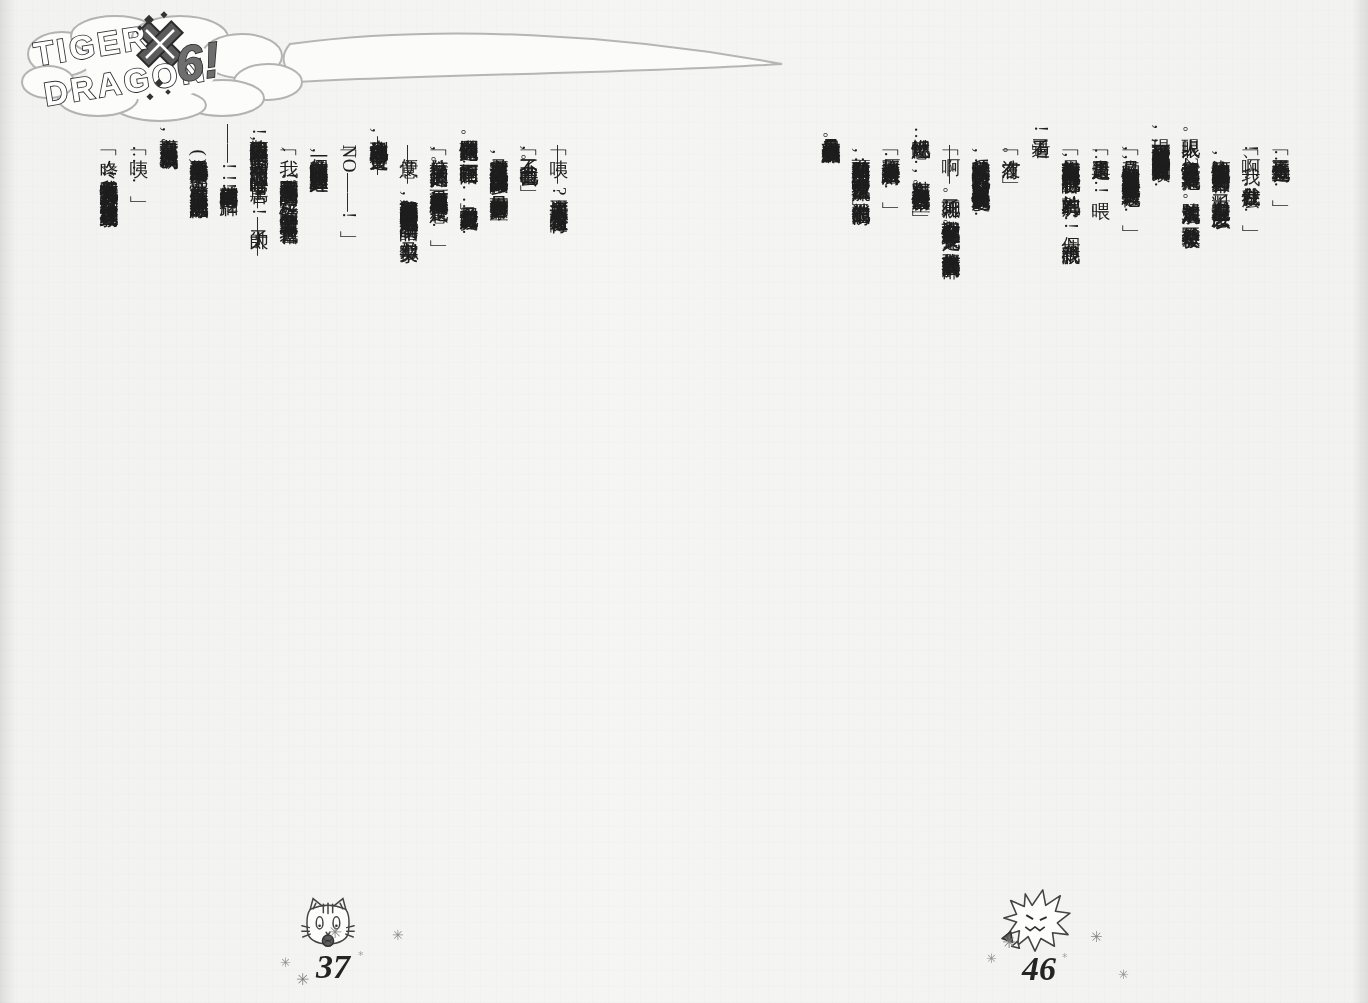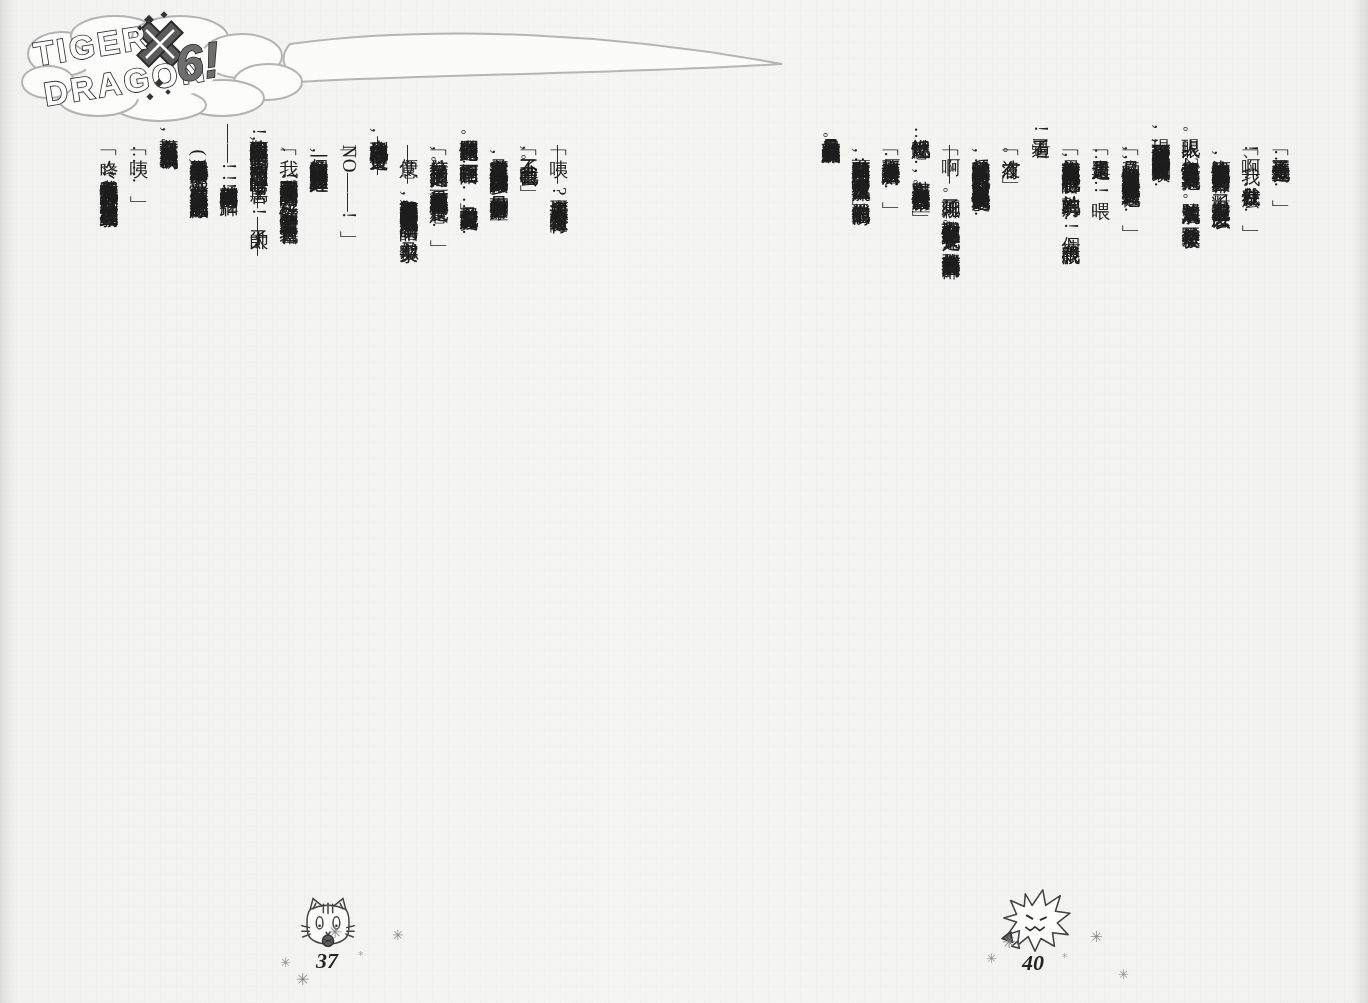--- a/index.html
+++ b/index.html
@@ -22,21 +22,21 @@
     letter-spacing:0.5px;
     color:#1e1e1e;
   }
   .vtext.right-page{left:812px;top:124px;width:484px;height:788px;}
   .vtext.left-page{left:90px;top:124px;width:484px;height:788px;}
   .tcol{height:788px;}
   .tcol.ind{text-indent:20px;}
   .pagenum{
     position:absolute;
     font-style:italic;font-weight:bold;
-    font-size:22px;color:#242424;
+    font-size:34px;color:#242424;
     font-family:"Liberation Serif","DejaVu Serif",serif;
   }
   .sparkle{
     position:absolute;color:#9a9a9a;
     font-family:"DejaVu Sans","Liberation Sans",sans-serif;
     line-height:1;
   }
   .doodle{position:absolute;}
   svg text.block-title{
     font-family:"Liberation Sans","DejaVu Sans",sans-serif;
@@ -169,21 +169,21 @@
 
     <svg class="doodle" style="left:996px;top:886px;" width="78" height="70" viewBox="0 0 80 72" fill="#fdfdfc" stroke="#444" stroke-width="1.6" stroke-linejoin="round">
       <path d="M30,8 L37,20 L48,4 L51,20 L66,10 L61,26 L76,28 L63,38 L74,50 L58,48 L60,62 L46,54 L40,67 L33,52 L22,61 L24,46 L12,50 L21,37 L8,33 L21,29 L15,15 L29,21 Z"></path>
       <path d="M31,30 L38,34" stroke="#2e2e2e" stroke-width="2"></path>
       <path d="M52,32 L45,35" stroke="#2e2e2e" stroke-width="2"></path>
       <path d="M30,42 l5,4 l5,-4 l5,4 l5,-4" fill="none" stroke="#2e2e2e"></path>
       <path d="M6,54 l9,-7 l2,11 Z" fill="#5a5a5a" stroke="#333"></path>
       <path d="M16,62 l6,-5 l2,7 Z" fill="#fff" stroke="#444"></path>
     </svg>
 
-    <span class="pagenum" style="left:1022px;top:950px;">40</span>
+    <span class="pagenum" style="left:1022px;top:950px;">46</span>
 
     <span class="sparkle" style="left:986px;top:952px;font-size:13px;color:#8d8d8d;">✳</span>
     <span class="sparkle" style="left:1002px;top:934px;font-size:17px;color:#7f7f7f;">✳</span>
     <span class="sparkle" style="left:1062px;top:952px;font-size:11px;color:#a5a5a5;">*</span>
     <span class="sparkle" style="left:1090px;top:930px;font-size:15px;color:#888;">✳</span>
     <span class="sparkle" style="left:1118px;top:968px;font-size:13px;color:#909090;">✳</span>
   </section>
 
 </div>
 

